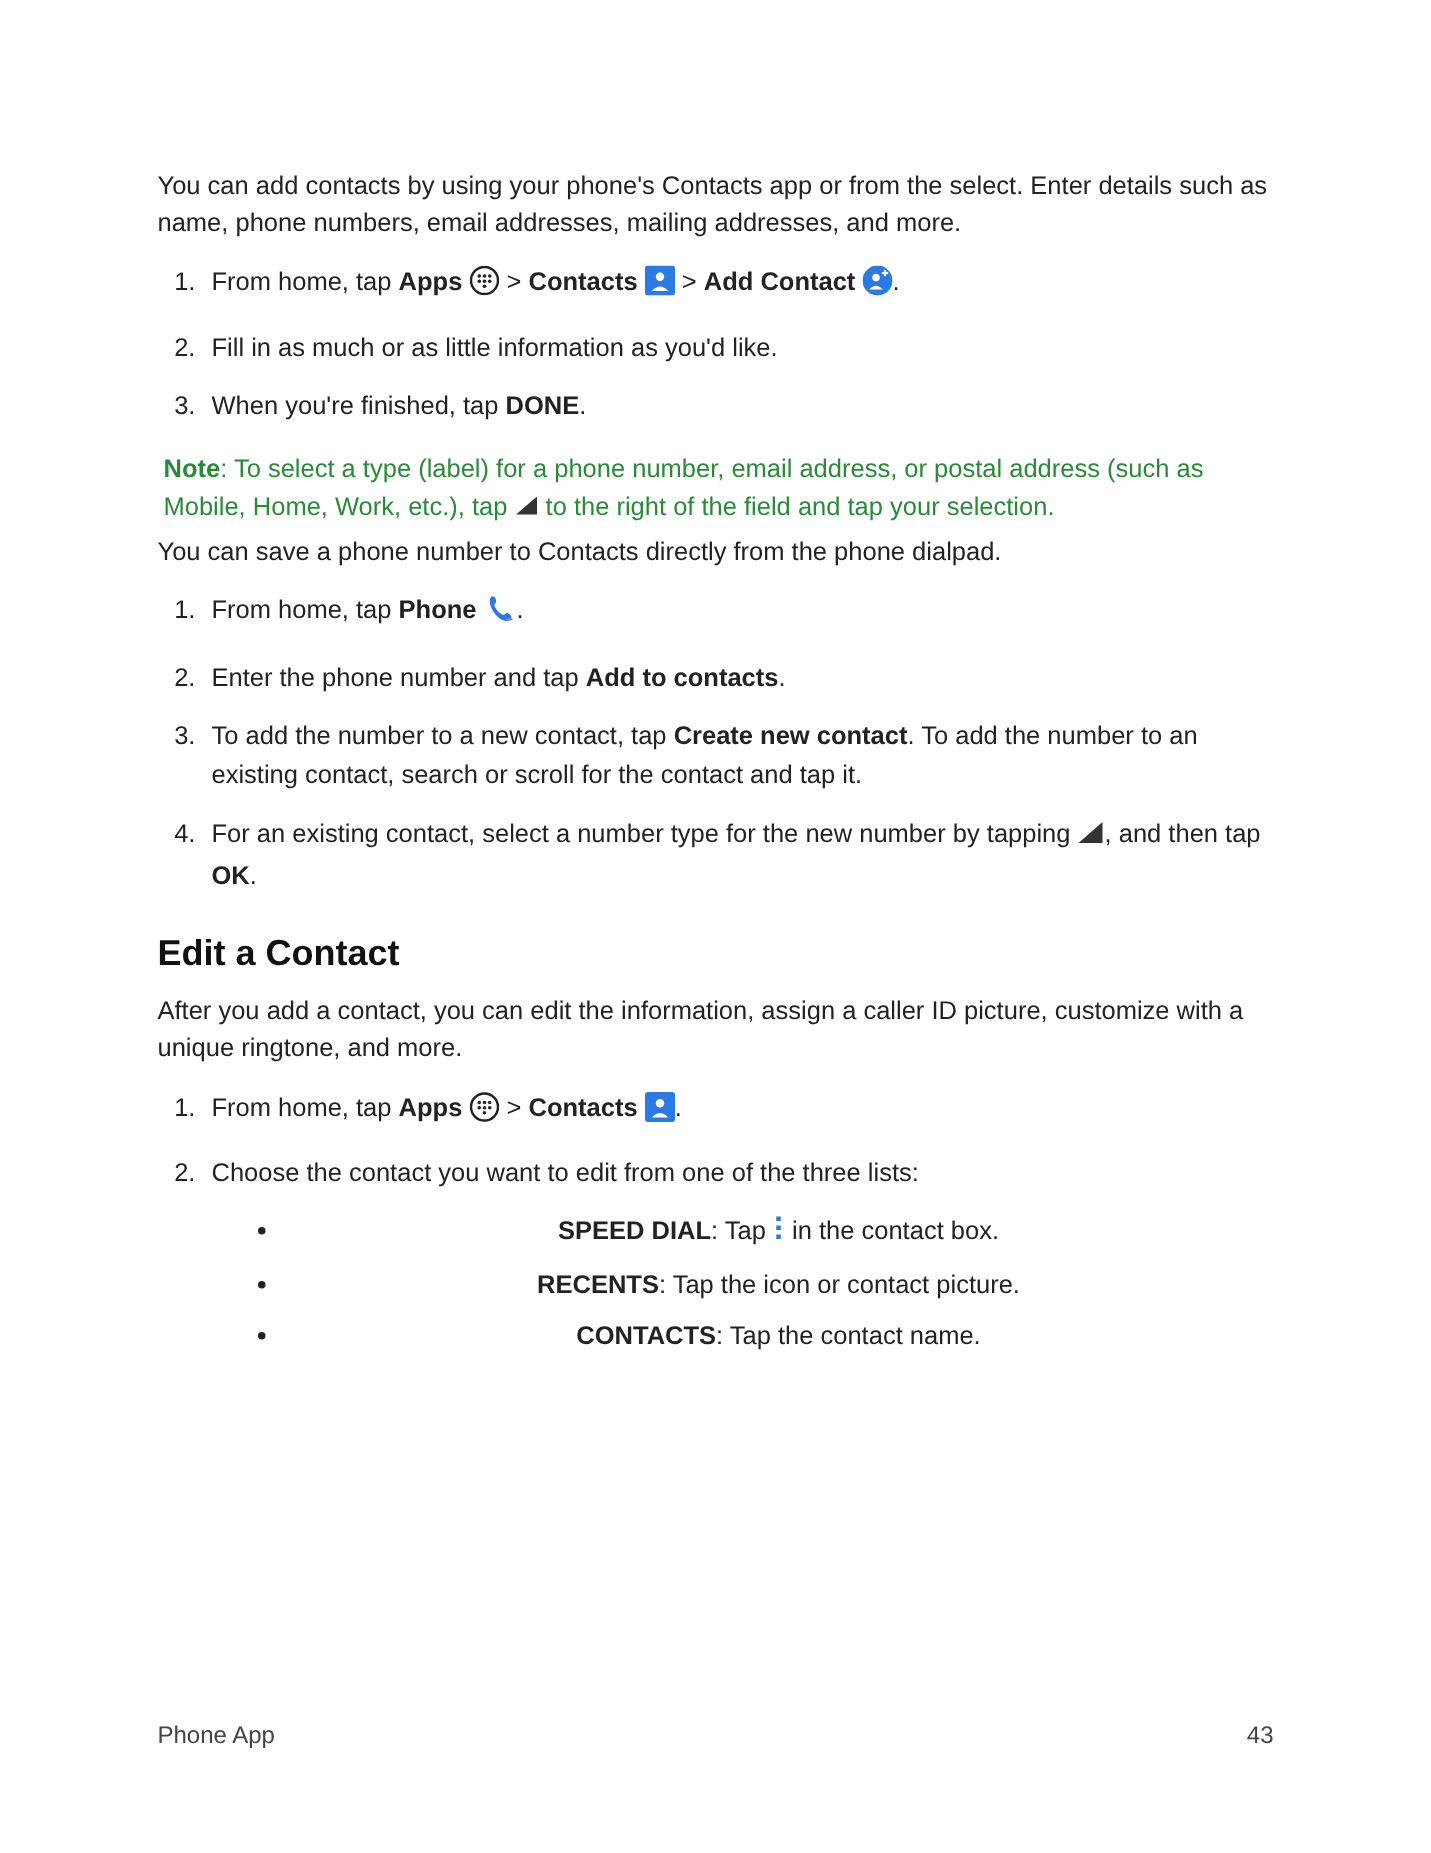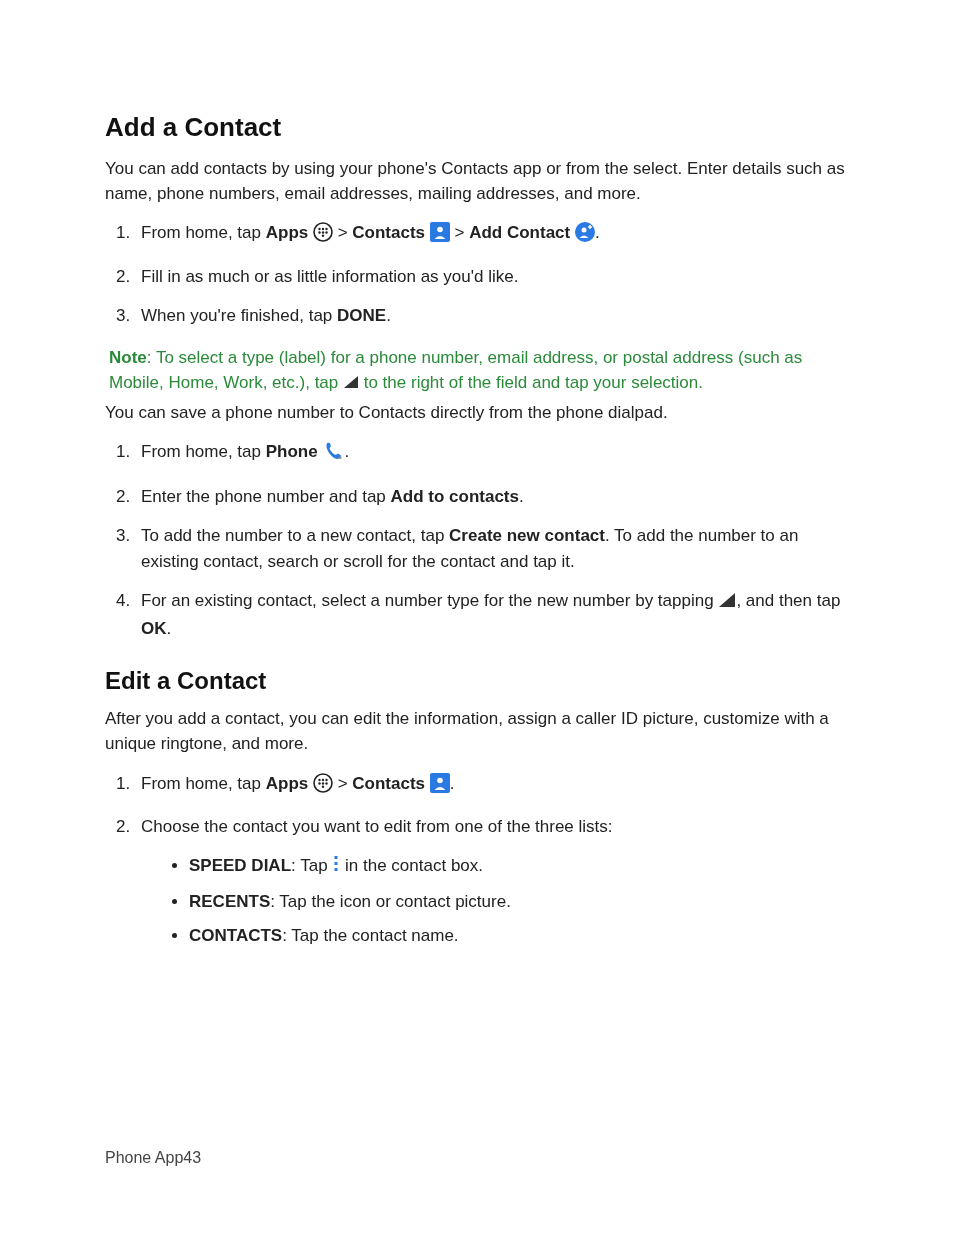--- a/index.html
+++ b/index.html
@@ -52,20 +52,21 @@
   }
   ul.bullets {
     list-style: disc;
     padding-left: 48px;
     margin: 10px 0 0 0;
   }
   ul.bullets > li {
     font-size: 17px;
     line-height: 1.9;
     margin-bottom: 2px;
+    text-align: center;
   }
   .bold { font-weight: 700; }
   .note {
     color: #2a8a3a;
     font-size: 17px;
     line-height: 1.5;
     margin: 4px 0 4px 4px;
   }
   .note .bold { color: #2a8a3a; }
   .or {
@@ -79,30 +80,29 @@
     vertical-align: -4px;
   }
   .footer {
     position: absolute;
     left: 105px;
     right: 105px;
     bottom: 68px;
     font-size: 16px;
     color: #444;
     display: flex;
-    justify-content: flex-start;
+    justify-content: space-between;
   }
   svg { display: inline-block; }
 </style>
 </head>
 <body>
 
 <div class="page">
 
-  <h1 class="section">Add a Contact</h1>
   <p class="body">You can add contacts by using your phone's Contacts app or from the select. Enter details such as name, phone numbers, email addresses, mailing addresses, and more.</p>
 
   <ol class="steps">
     <li>
       <span>From home, tap </span><span class="bold">Apps</span>
       <span class="inline-icon">
         <svg width="20" height="20" viewBox="0 0 20 20">
             <circle cx="10" cy="10" r="9" fill="none" stroke="#222" stroke-width="1.6"></circle>
             <circle cx="6.5" cy="7" r="1.2" fill="#222"></circle>
             <circle cx="10" cy="7" r="1.2" fill="#222"></circle>

